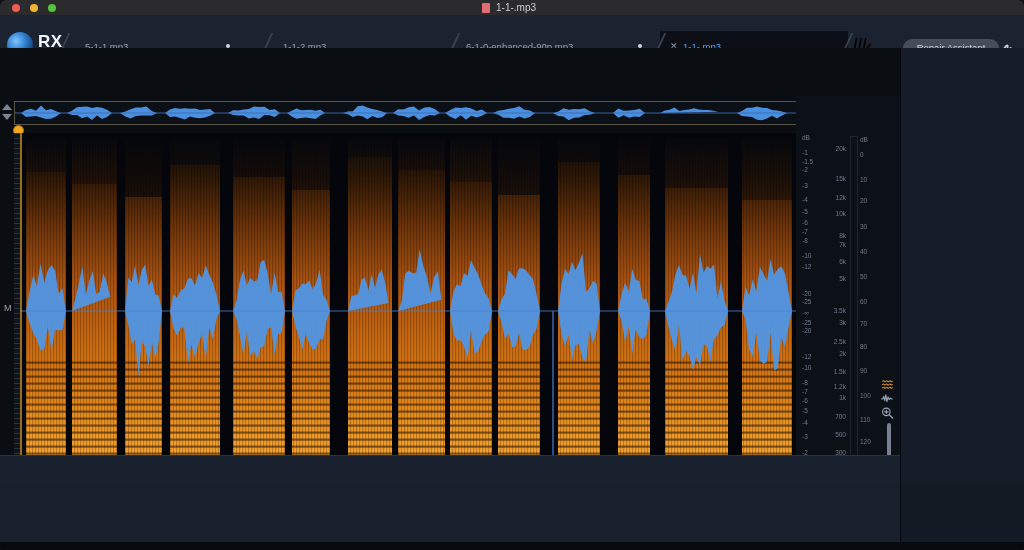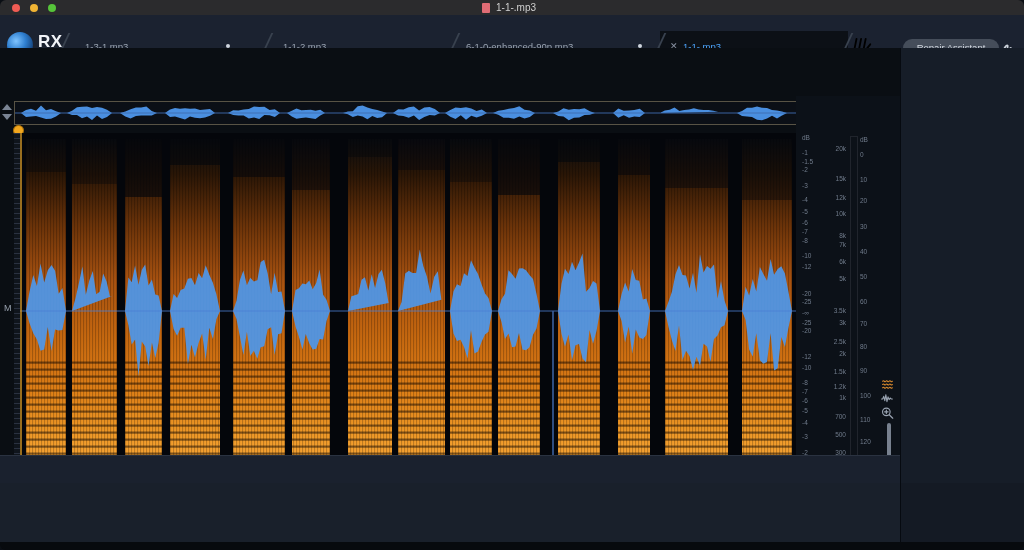--- a/index.html
+++ b/index.html
@@ -70,21 +70,21 @@
     <div class="title">1-1-.mp3</div>
   </div>
 
   <div class="abs" id="header">
     <div class="abs" id="logo-sphere"></div>
     <div class="abs" id="logo-text">RX</div>
     <div class="abs" id="logo-sub">ADVANCED</div>
     <div class="abs" id="tab-active-bg"></div>
     <div id="tabs">
         <div class="tabdiv" style="left:62px"></div>
-        <div class="tablabel" style="left:85px;">1-3-1.mp3</div>
+        <div class="tablabel" style="left:85px;">5-1-1.mp3</div>
         <div class="tabdot" style="left:226px"></div>
         <div class="tabdiv" style="left:265px"></div>
         <div class="tablabel" style="left:283px;">1-1-2.mp3</div>
         <div class="tabdiv" style="left:452px"></div>
         <div class="tablabel" style="left:466px;">6-1-0-enhanced-90p.mp3</div>
         <div class="tabdot" style="left:638px"></div>
         <div class="tabdiv" style="left:658px"></div>
         <div class="tab-close" style="left:670px">✕</div>
         <div class="tablabel" style="left:683px;color:#4da6ff;">1-1-.mp3</div>
         <div class="tabdiv" style="left:845px"></div>

